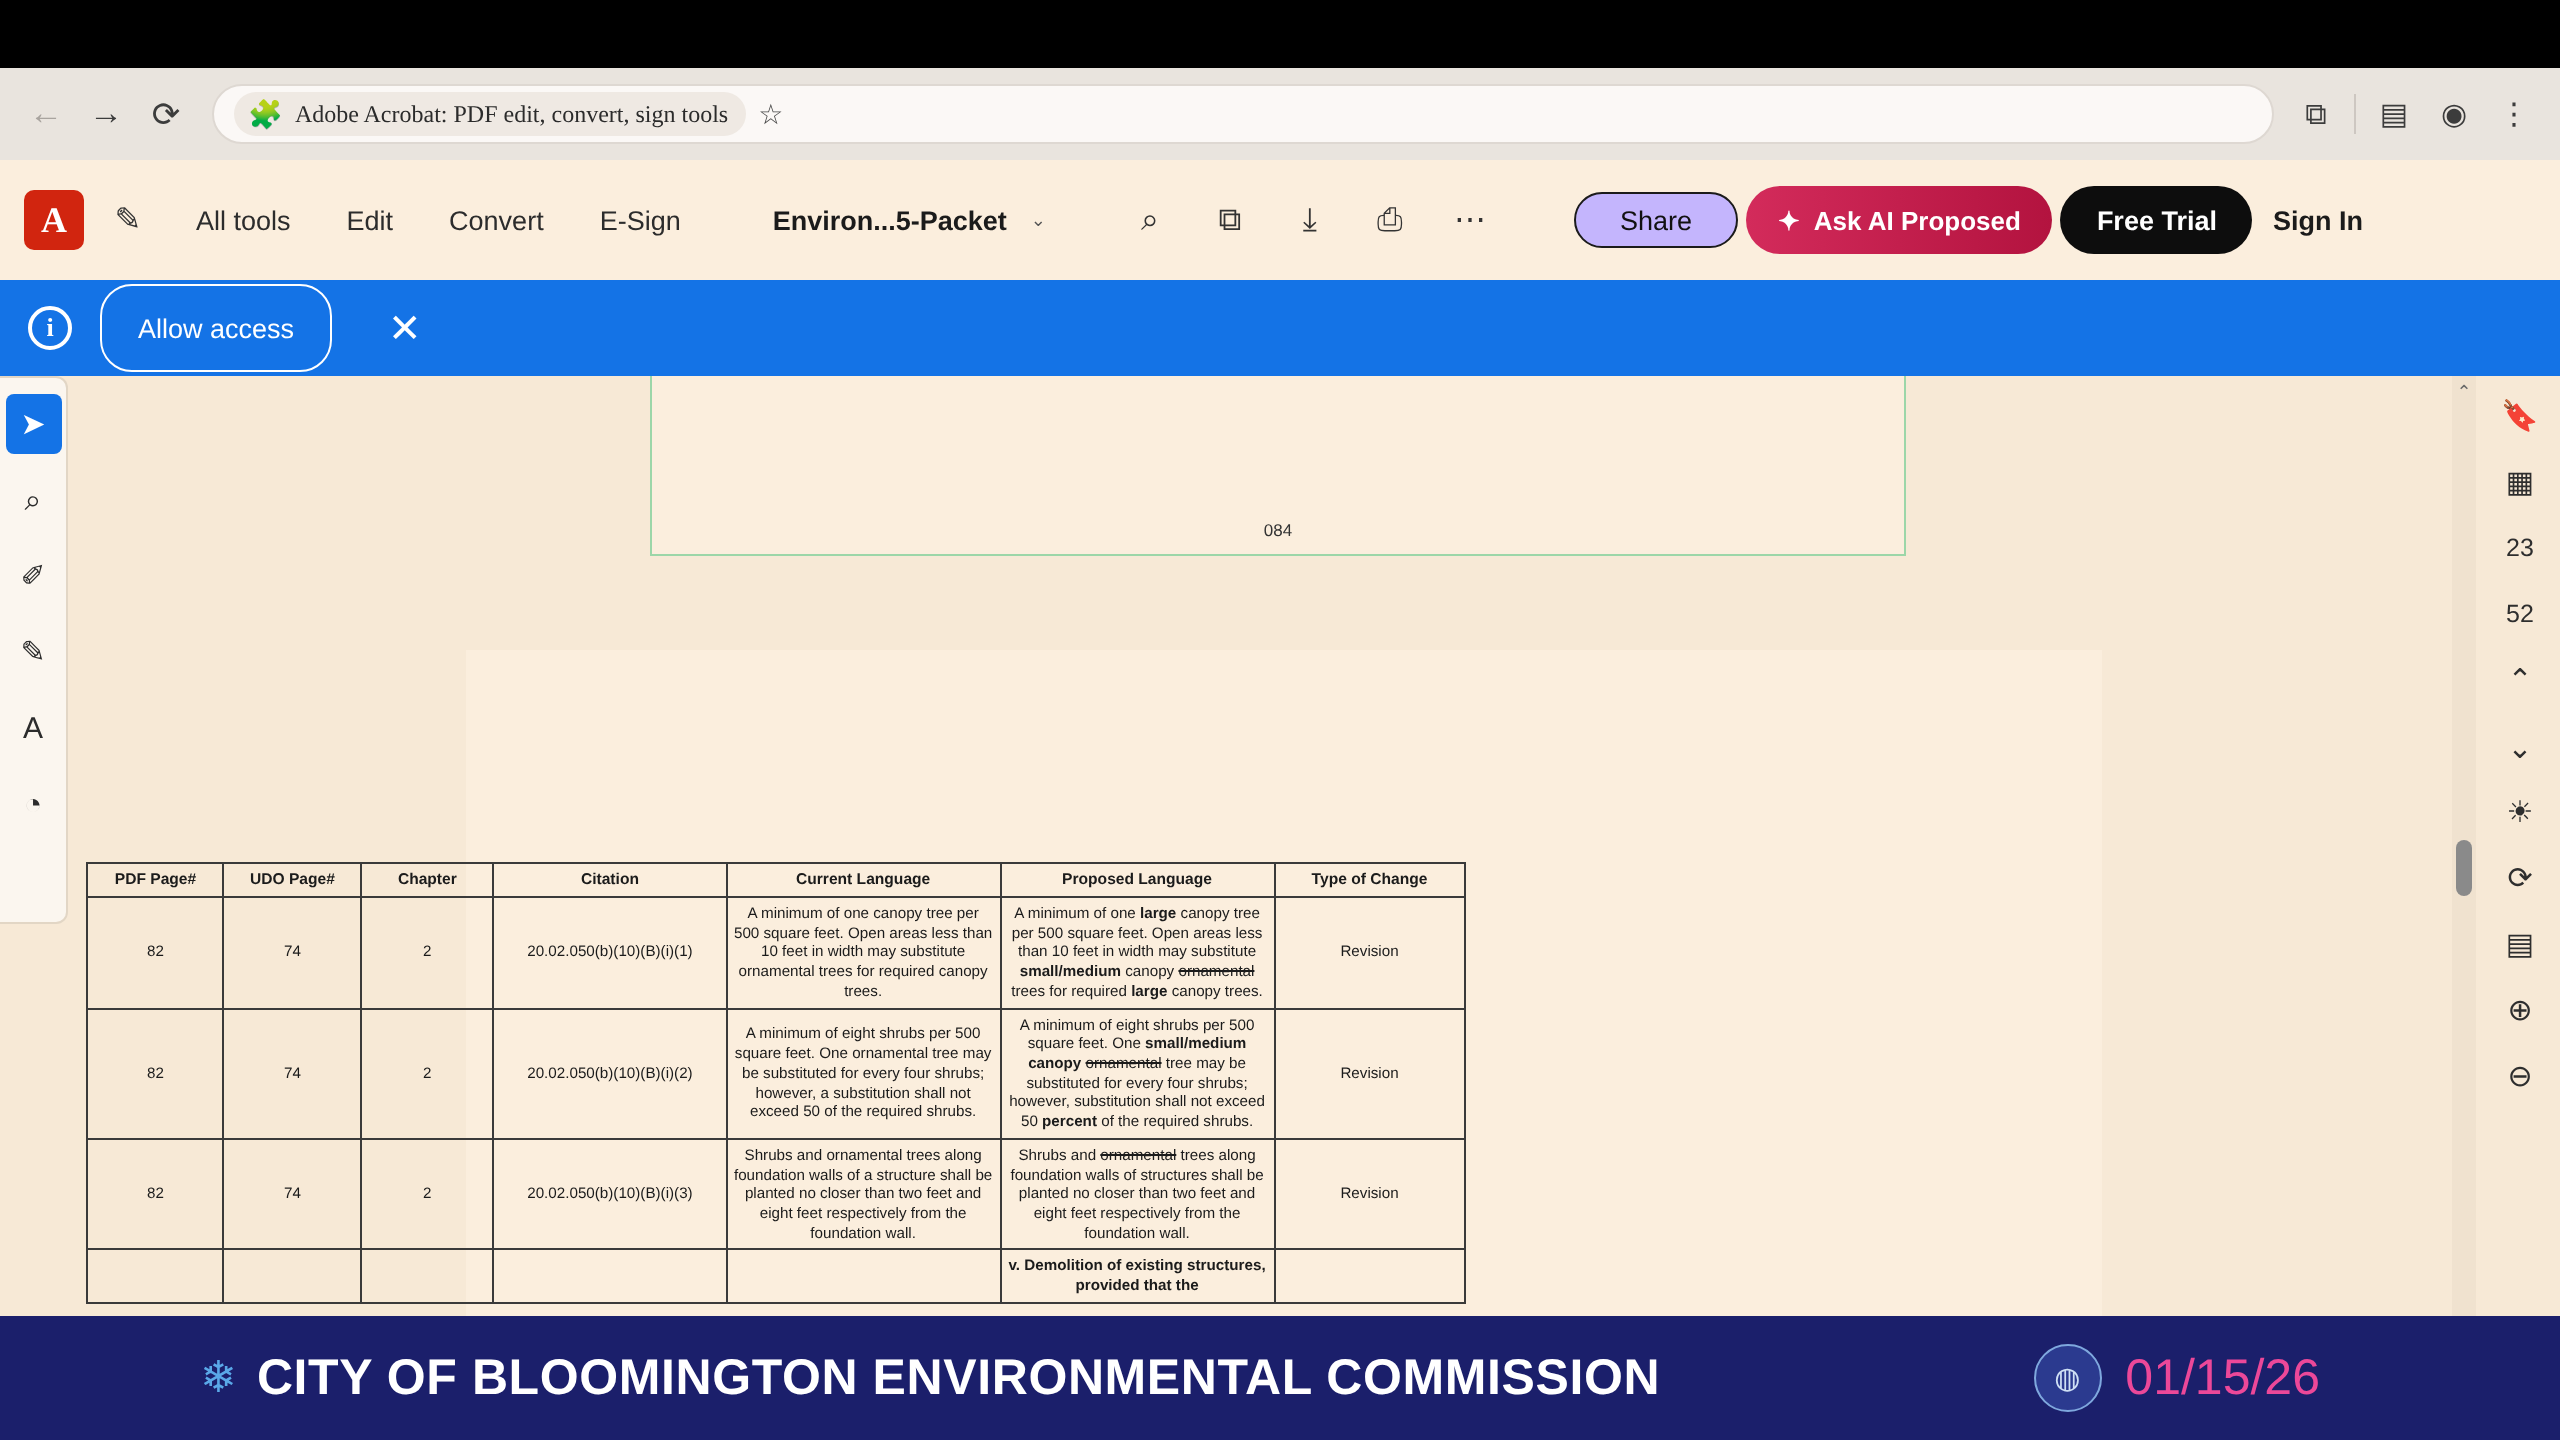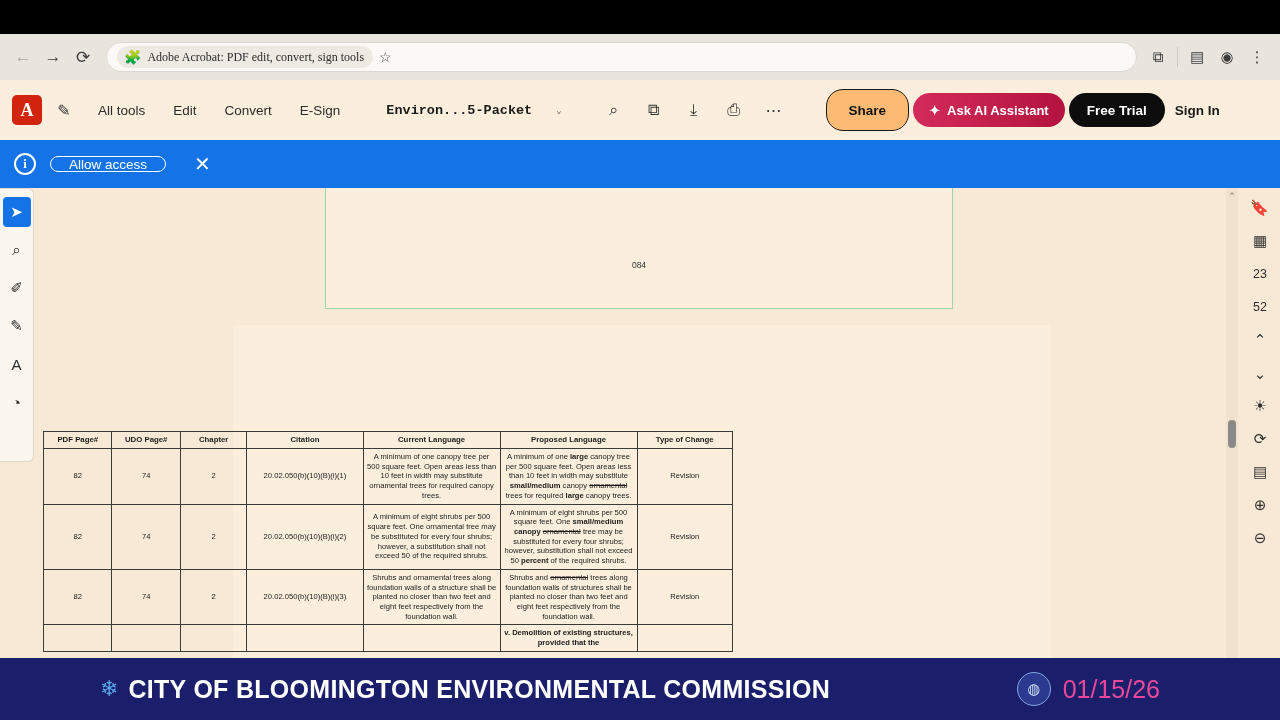--- a/index.html
+++ b/index.html
@@ -71,28 +71,28 @@
   .acro-tool-icon {
     width: 36px; height: 34px; display: flex; align-items: center; justify-content: center;
     color: #333; font-size: 16px; flex: none;
   }
   .acro-menu {
     height: 34px; padding: 0 12px; display: flex; align-items: center;
     font-size: 13.5px; color: #2c2c2c; border-radius: 4px; flex: none;
   }
   .doc-title {
     font-size: 13.5px; color: #1b1b1b; font-weight: bold;
-    display: flex; align-items: center; gap: 24px; flex: none; font-family: Liberation Mono, monospace;
+    display: flex; align-items: center; gap: 12px; flex: none;
   }
   .doc-title .caret { font-size: 9px; color: #555; font-weight: normal; }
   .spacer-sm { width: 26px; flex: none; }
   .share-btn {
-    height: 42px; padding: 0 22px; border: 1.5px solid #1b1b1b; border-radius: 17px;
-    background: #fdba74; display: flex; align-items: center; justify-content: center;
-    font-size: 13.5px; font-weight: bold; color: #111; flex: none;
+    height: 28px; padding: 0 22px; border: 1.5px solid #1b1b1b; border-radius: 17px;
+    background: #c4b5fd; display: flex; align-items: center; justify-content: center;
+    font-size: 13.5px; font-weight: normal; color: #111; flex: none;
   }
   .ai-btn {
     height: 34px; padding: 0 16px; border-radius: 17px;
     background: linear-gradient(90deg, #d32b5b, #b3133f);
     color: #fff; font-size: 13px; font-weight: bold;
     display: flex; align-items: center; gap: 7px; flex: none;
   }
   .trial-btn {
     height: 34px; padding: 0 18px; border-radius: 17px; background: #0d0d0d;
     color: #fff; font-size: 13.5px; font-weight: bold;
@@ -106,21 +106,21 @@
     background: #1473e6; display: flex; align-items: center; padding: 0 14px; gap: 14px;
   }
   .banner-info {
     width: 22px; height: 22px; border-radius: 50%;
     border: 2px solid #fff; color: #fff;
     display: flex; align-items: center; justify-content: center;
     font-size: 13px; font-weight: bold; font-family: "Liberation Serif", serif; flex: none;
   }
   .banner-text { color: #fff; font-size: 14px; flex: 1; }
   .allow-btn {
-    height: 16px; padding: 0 18px; border: 1.5px solid #fff; border-radius: 16px;
+    height: 44px; padding: 0 18px; border: 1.5px solid #fff; border-radius: 16px;
     color: #fff; font-size: 13.5px; display: flex; align-items: center; flex: none;
   }
   .banner-close { color: #fff; font-size: 20px; padding: 0 10px 0 14px; flex: none; }
 
   
   .viewer {
     position: absolute; left: 0; top: 188px; width: 1280px; height: 470px;
     background: #f7e9d6;
   }
   .left-rail {
@@ -155,21 +155,21 @@
     position: absolute; right: 42px; width: 12px; height: 12px;
     color: #6a6a6a; font-size: 9px; display: flex; align-items: center; justify-content: center;
   }
   .scroll-thumb {
     position: absolute; right: 44px; top: 232px; width: 8px; height: 28px;
     background: #8a8a8a; border-radius: 4px;
   }
 
   
   .page-top {
-    position: absolute; left: 325px; top: 0px; width: 628px; height: 121px;
+    position: absolute; left: 325px; top: 0px; width: 628px; height: 90px;
     background: #fbeedd; border: 1px solid #9cd6a8; border-top: none;
   }
   .page-top .pg-num {
     position: absolute; left: 50%; transform: translateX(-50%); top: 72px;
     font-size: 8.5px; color: #333;
   }
   .page-main {
     position: absolute; left: 233px; top: 137px; width: 818px; height: 333px;
     background: #fbeedd;
   }
@@ -262,21 +262,21 @@
     <div class="spacer-sm"></div>
     <div class="acro-tool-icon">⌕</div>
     <div class="acro-tool-icon">⧉</div>
     <div class="acro-tool-icon">⤓</div>
     <div class="acro-tool-icon">⎙</div>
     <div class="acro-tool-icon">⋯</div>
     <div class="spacer-sm"></div>
     <div class="share-btn">Share</div>
     <div class="ai-btn">
       <span>✦</span>
-      <span>Ask AI Assistant</span>
+      <span>Ask AI Proposed</span>
     </div>
     <div class="trial-btn">Free Trial</div>
     <div class="signin-txt">Sign In</div>
   </div>
 
   <div class="banner">
     <div class="banner-info">i</div>
     <div class="allow-btn">Allow access</div>
     <div class="banner-close">✕</div>
   </div>

